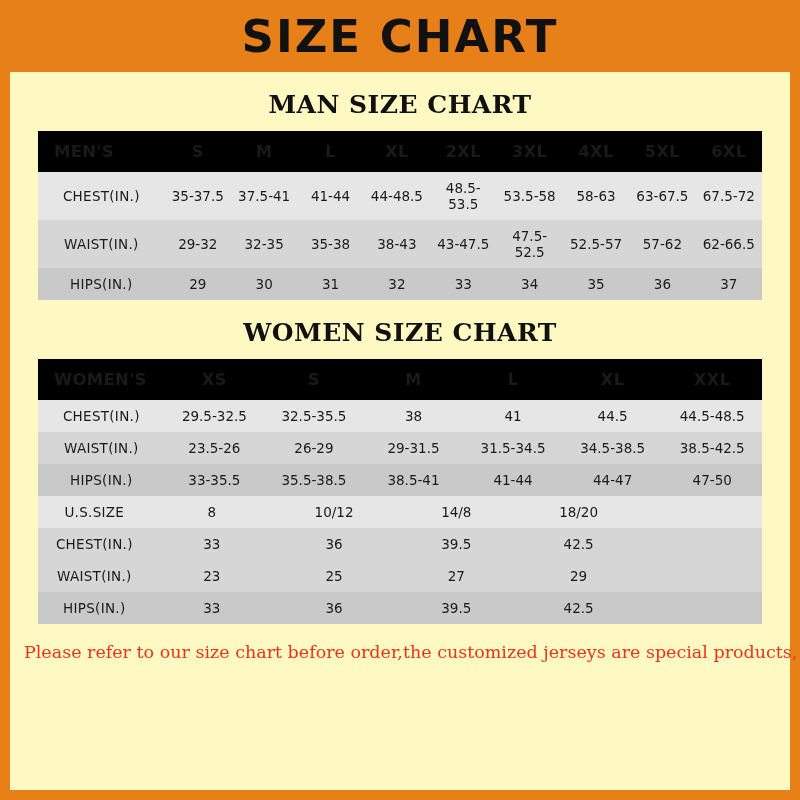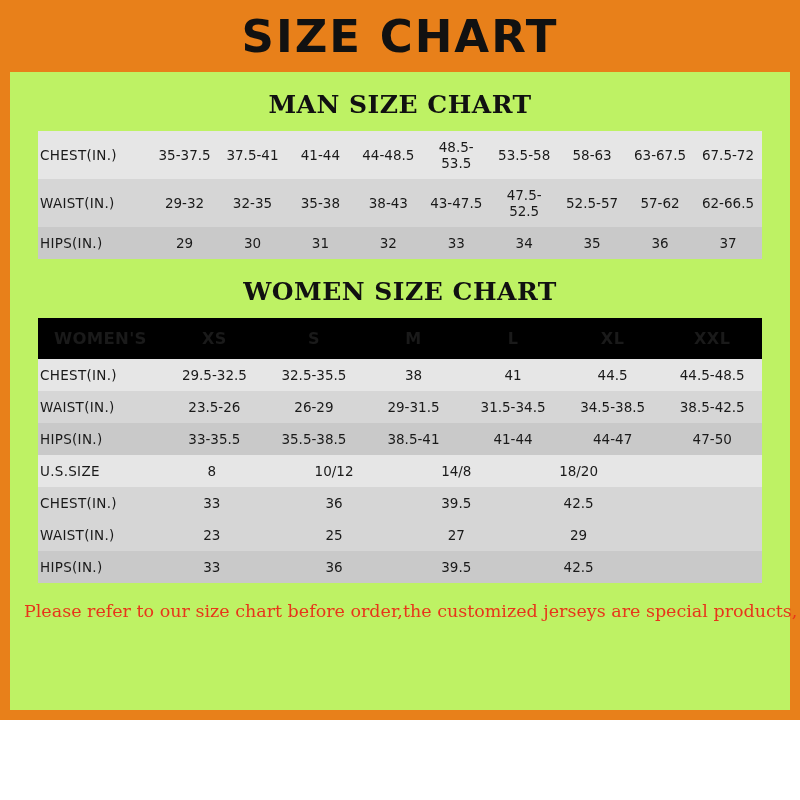--- a/index.html
+++ b/index.html
@@ -9,22 +9,22 @@
   body {
     width: 800px;
     height: 800px;
     background: #ffffff;
     font-family: "DejaVu Sans", sans-serif;
     overflow: hidden;
   }
   .page {
     position: relative;
     width: 800px;
-    height: 720px;
-    background: #bef264;
+    height: 800px;
+    background: #fef9c3;
     box-sizing: border-box;
     border-left: 10px solid #e8801a;
     border-right: 10px solid #e8801a;
   }
   .banner {
     background: #e8801a;
     height: 72px;
     display: flex;
     align-items: center;
     justify-content: center;
@@ -83,21 +83,21 @@
     background: #c9c9c9;
   }
   table.size tbody td {
     text-align: center;
     font-size: 13.5px;
     color: #1a1a1a;
     padding: 8px 2px;
     font-family: "DejaVu Sans", sans-serif;
   }
   table.size tbody td.rowlabel {
-    text-align: left;
+    text-align: center;
     font-size: 13.5px;
     letter-spacing: 0.3px;
   }
   .footer-note {
     margin-top: 16px;
     padding: 0 14px;
     text-align: center;
     color: #e8351a;
     font-family: "DejaVu Serif", serif;
     font-size: 17.5px;
@@ -120,20 +120,32 @@
 <div class="page">
 
   <div class="banner">
     <div class="banner-title">SIZE CHART</div>
   </div>
 
   <div class="section">
     <div class="section-title">MAN SIZE CHART</div>
     <table class="size">
       <tbody>
+        <tr class="head">
+          <td class="rowlabel top-left-col">MEN'S</td>
+          <td>S</td>
+          <td>M</td>
+          <td>L</td>
+          <td>XL</td>
+          <td>2XL</td>
+          <td>3XL</td>
+          <td>4XL</td>
+          <td>5XL</td>
+          <td>6XL</td>
+        </tr>
         <tr class="band-light">
           <td class="rowlabel top-left-col">CHEST(IN.)</td>
           <td>35-37.5</td>
           <td>37.5-41</td>
           <td>41-44</td>
           <td>44-48.5</td>
           <td>48.5-53.5</td>
           <td>53.5-58</td>
           <td>58-63</td>
           <td>63-67.5</td>

